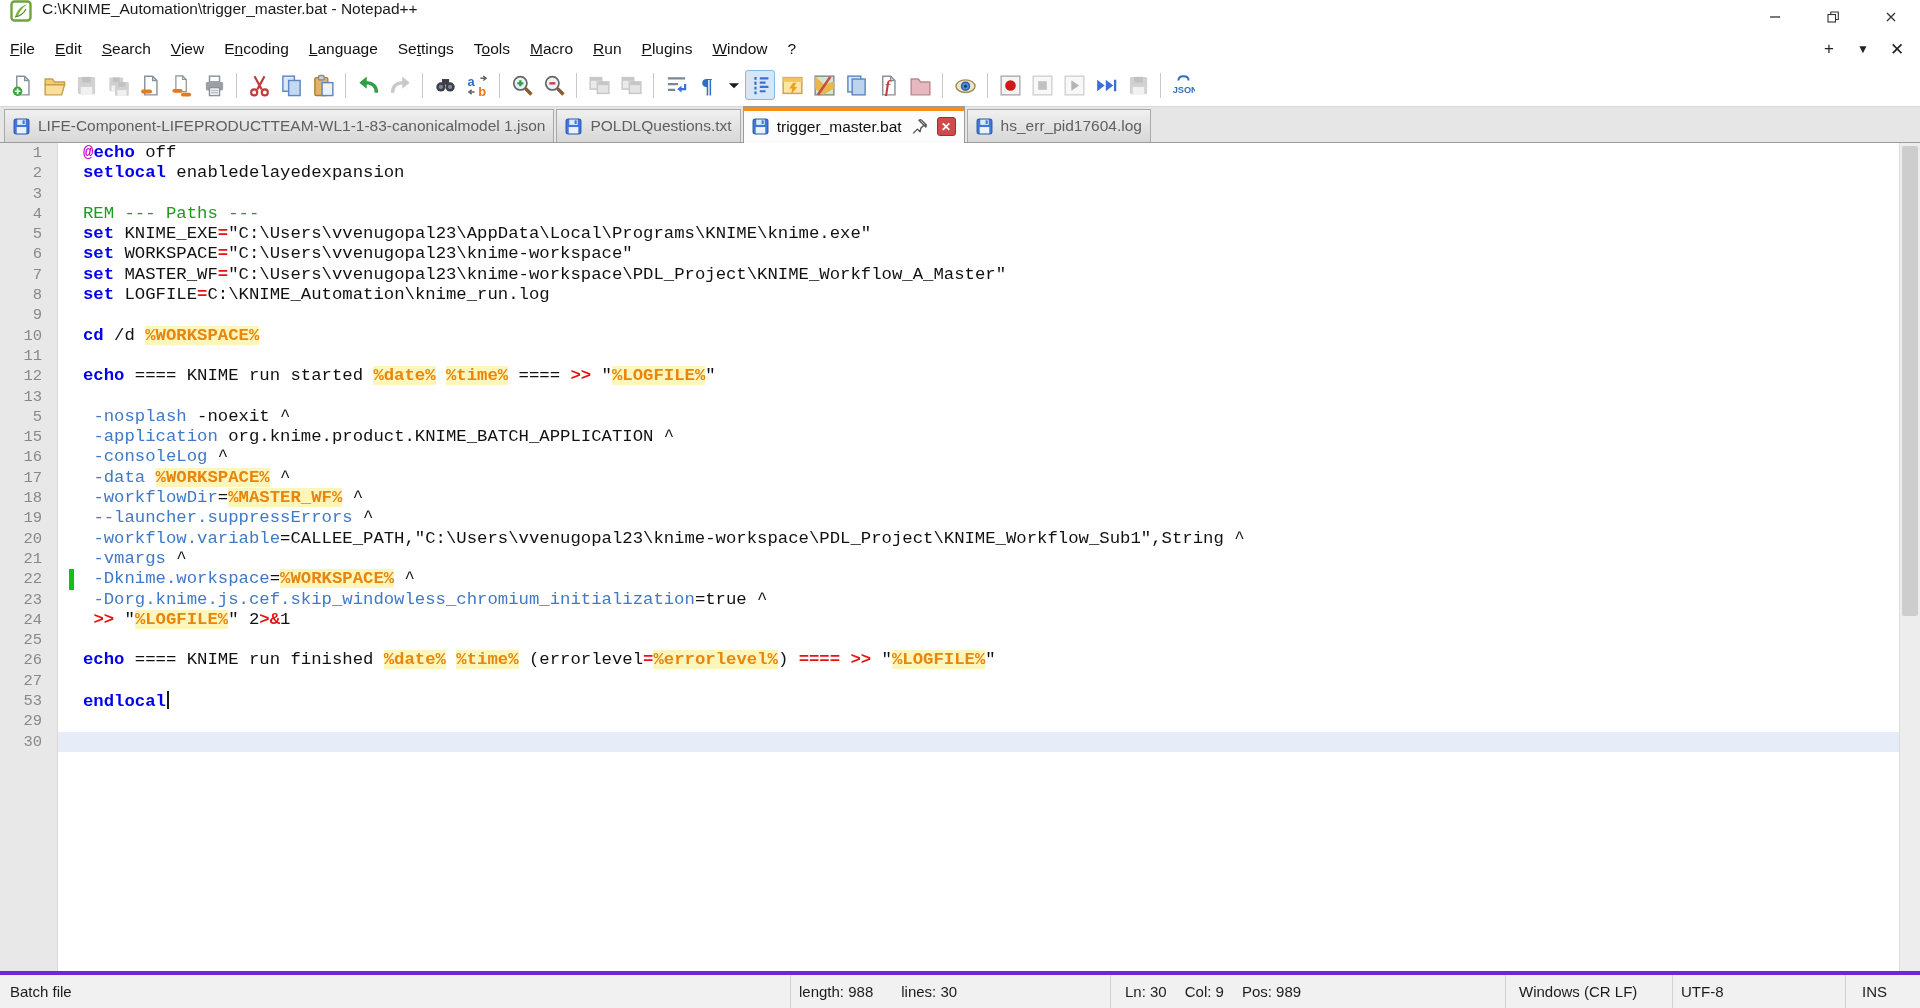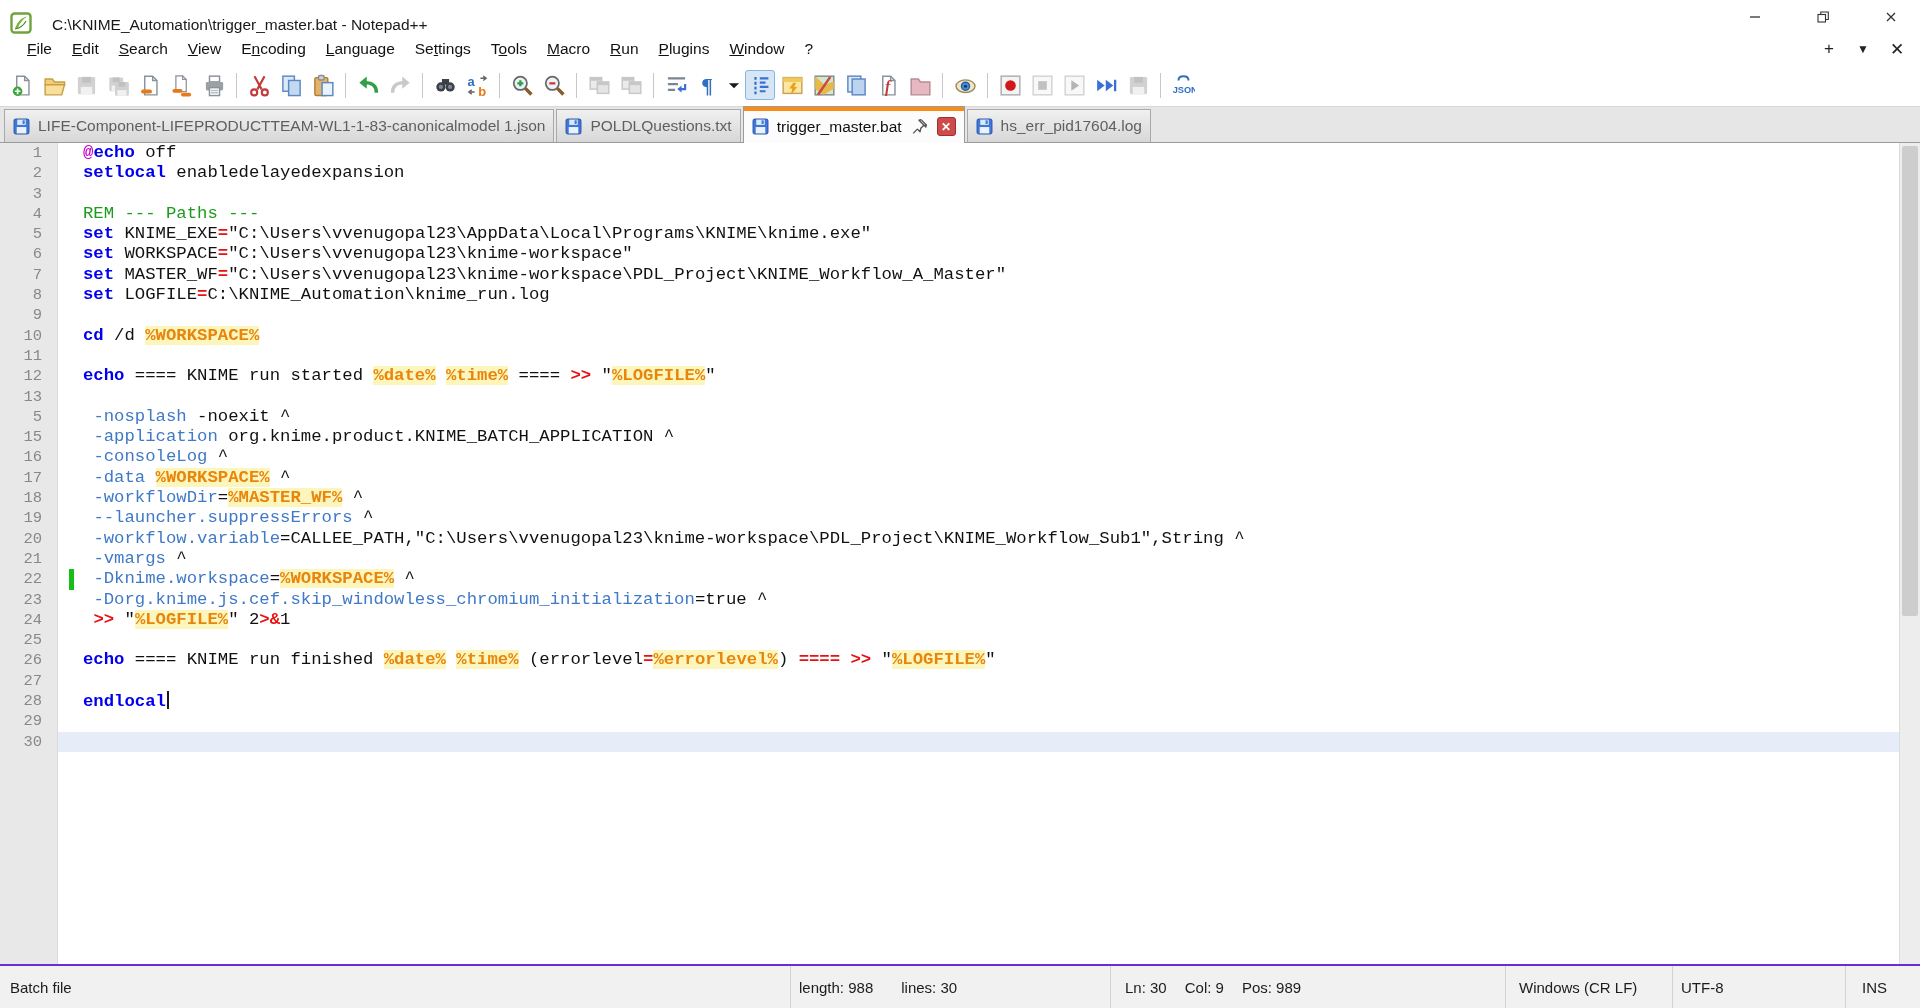--- a/index.html
+++ b/index.html
@@ -1,21 +1,21 @@
 <!DOCTYPE html>
 <html style="--kw: #0000ee; --at: #c800c8; --flag: #4079c6; --var: #e8850c; --varbg: #fcf5bc; --op: #e81010; --cmt: #1c9c1c;"><head>
 <meta charset="utf-8">
 <style>
   * { margin:0; padding:0; box-sizing:border-box; }
   html,body { width:1920px; height:1008px; overflow:hidden; background:#fff;
               font-family:"Liberation Sans", sans-serif; }
   #app { width:1920px; height:1008px; display:flex; flex-direction:column; background:#fff; }
 
   
-  .titlebar { height:34px; display:flex; align-items:flex-end; background:#ffffff; flex:0 0 auto;gap:10px; }
+  .titlebar { height:34px; display:flex; align-items:flex-start; background:#ffffff; flex:0 0 auto; }
   .titlebar .app-icon { width:22px; height:22px; margin:0 10px 0 10px; }
   .titlebar .title-text { font-size:15.5px; color:#1a1a1a; }
   .titlebar .spacer { flex:1; }
   .win-btn { width:58px; height:34px; display:flex; align-items:center; justify-content:center; }
   .win-btn svg { width:16px; height:16px; }
 
   
   .menubar { height:30px; display:flex; align-items:center; background:#ffffff; flex:0 0 auto; }
   .menu-item { font-size:15.5px; color:#111; padding:4px 10px; cursor:default; }
   .menu-item u { text-decoration:underline; }
@@ -73,21 +73,21 @@
   .row span.r { color:var(--op); font-weight:bold; }
   .row span.c { color:var(--cmt); }
   .caret { display:inline-block; width:2px; height:18px; background:#1a1a1a;
            vertical-align:-3px; margin-left:1px; }
   .vscroll { width:21px; background:#ededed; border-left:1px solid #dcdcdc; flex:0 0 auto;
              position:relative; }
   .vthumb { position:absolute; left:2px; right:2px; top:3px; height:470px;
             background:#cdcdcd; border-radius:2px; }
 
   
-  .statusbar { height:44px; background:#f1f1f1; border-top:2px solid #6d28d9;
+  .statusbar { height:37px; background:#f1f1f1; border-top:4px solid #6d28d9;
                display:flex; align-items:center; font-size:15px; color:#1c1c1c; flex:0 0 auto; }
   .sb-pane { height:100%; display:flex; align-items:center; border-left:1px solid #d2d2d2; }
   .sb-pane:first-child { border-left:none; flex:1; padding-left:10px; }
   .sb-size { width:320px; padding-left:8px; gap:28px; }
   .sb-pos { width:395px; padding-left:14px; gap:18px; }
   .sb-eol { width:167px; padding-left:13px; }
   .sb-enc { width:173px; padding-left:8px; }
   .sb-ins { width:75px; padding-left:16px; }
 </style>
 </head>
@@ -115,21 +115,21 @@
         </svg>
       </div>
       <div class="win-btn">
         <svg viewBox="0 0 16 16">
           <path d="M4 4l8 8M12 4l-8 8" stroke="#333" stroke-width="1.3"></path>
         </svg>
       </div>
   </div>
 
   <div class="menubar">
-    <div id="menu-items" style="display:flex;padding-left:17px;">
+    <div id="menu-items" style="display:flex;">
         <div class="menu-item"><u>F</u>ile</div>
         <div class="menu-item"><u>E</u>dit</div>
         <div class="menu-item"><u>S</u>earch</div>
         <div class="menu-item"><u>V</u>iew</div>
         <div class="menu-item">E<u>n</u>coding</div>
         <div class="menu-item"><u>L</u>anguage</div>
         <div class="menu-item">Se<u>t</u>tings</div>
         <div class="menu-item">T<u>o</u>ols</div>
         <div class="menu-item"><u>M</u>acro</div>
         <div class="menu-item"><u>R</u>un</div>
@@ -460,21 +460,21 @@
         <div class="num">18</div>
         <div class="num">19</div>
         <div class="num">20</div>
         <div class="num">21</div>
         <div class="num">22</div>
         <div class="num">23</div>
         <div class="num">24</div>
         <div class="num">25</div>
         <div class="num">26</div>
         <div class="num">27</div>
-        <div class="num">28</div>
+        <div class="num">53</div>
         <div class="num">29</div>
         <div class="num">30</div>
       </div>
     <div class="text-zone" id="textzone">
         <div class="cur-line" style="top:588.7px"></div>
         <div class="chg-marker" style="top:426.3px"></div>
       <div class="code" id="code">
           <div class="row"><span class="m">@</span><span class="k">echo</span><span class="d"> off</span></div>
           <div class="row"><span class="k">setlocal</span><span class="d"> enabledelayedexpansion</span></div>
           <div class="row"></div>

